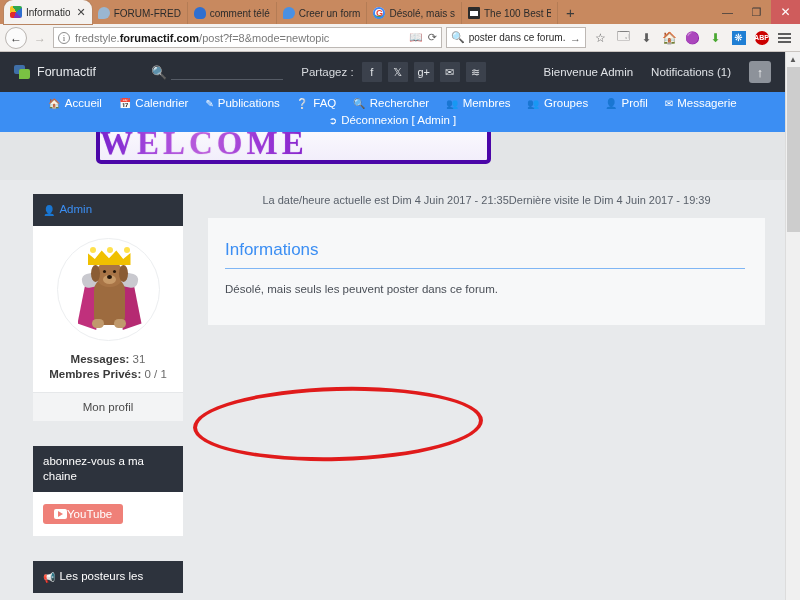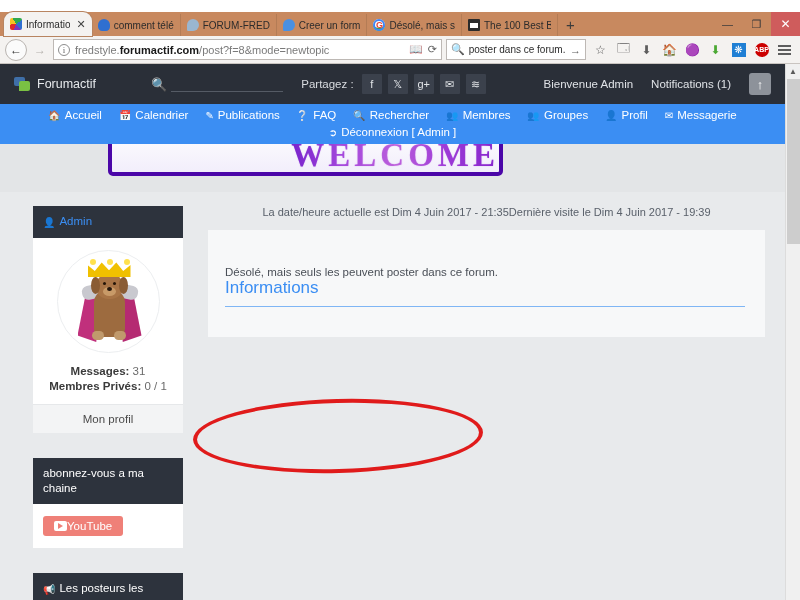--- a/index.html
+++ b/index.html
@@ -4,21 +4,21 @@
 <style>
   * { box-sizing: border-box; margin: 0; padding: 0; }
   html, body {
     width: 800px; height: 600px;
     overflow: hidden;
     font-family: "Liberation Sans", sans-serif;
     background: #ffffff;
   }
 
   
-  #browser-window { width: 800px; height: 472px; position: relative; margin-top: 12px; }
+  #browser-window { width: 800px; height: 472px; position: relative; }
 
   #tabstrip {
     height: 24px;
     background: #c8895f;
     display: flex;
     align-items: flex-end;
     position: relative;
     padding-left: 4px;
   }
   .tab {
@@ -144,25 +144,25 @@
   #forum-nav { background: #3b8ef3; padding: 5px 0 6px; color: #fff; }
   #nav-row1 { display:flex; justify-content:center; gap: 17px; flex-wrap: nowrap; }
   #nav-row2 { display:flex; justify-content:center; margin-top: 5px; }
   .navlink { font-size: 11.5px; color: #ffffff; display:flex; align-items:center; gap: 4px;
              white-space: nowrap; }
   .navlink .ic { font-size: 10px; }
 
   
   #banner-area { background: #e3e5e7; height: 48px; position: relative; overflow: hidden; }
   #welcome-img {
-    position: absolute; left: 108px; top: -22px; width: 395px; height: 54px;
+    position: absolute; left: 96px; top: -22px; width: 395px; height: 54px;
     background: linear-gradient(#ffffff 0%, #f2eefb 100%);
     border: 4px solid #4b06a8;
     border-radius: 5px;
-    display:flex; align-items:flex-end; justify-content:flex-end;
+    display:flex; align-items:flex-end; justify-content:flex-start;
     overflow: hidden;
   }
   #welcome-text {
     font-family: "Liberation Serif", serif; font-weight: bold; font-size: 33px;
     letter-spacing: 4px;
     background: linear-gradient(90deg,#7b2fd0,#c06ae8,#e58fe8,#b455e0,#8f2fd0);
     -webkit-background-clip: text; background-clip: text; color: transparent;
     text-shadow: 0 0 1px rgba(120,20,200,0.4);
     line-height: 34px;
   }
@@ -266,27 +266,27 @@
 
   <div id="tabstrip">
 
     <div class="tab active">
       <span class="favicon fav-firefox"></span>
       <span class="tab-label">Informatio</span>
       <span class="tab-close">✕</span>
     </div>
 
     <div class="tab">
+      <span class="favicon fav-bubble grey"></span>
+      <span class="tab-label">FORUM-FRED</span>
+    </div>
+
+    <div class="tab">
       <span class="favicon fav-bulb"></span>
       <span class="tab-label">comment télé</span>
-    </div>
-
-    <div class="tab">
-      <span class="favicon fav-bubble grey"></span>
-      <span class="tab-label">FORUM-FRED</span>
     </div>
 
 
     <div class="tab">
       <span class="favicon fav-bubble"></span>
       <span class="tab-label">Creer un form</span>
     </div>
 
     <div class="tab">
       <span class="favicon fav-google"></span>
@@ -495,22 +495,22 @@
           </div>
 
         </div>
 
         <div id="content">
           <div id="datebar">
             <span>La date/heure actuelle est Dim 4 Juin 2017 - 21:35</span>
             <span>Dernière visite le Dim 4 Juin 2017 - 19:39</span>
           </div>
           <div id="info-panel">
+            <div id="info-title">Informations</div>
             <div id="info-msg">Désolé, mais seuls les peuvent poster dans ce forum.</div>
-            <div id="info-title">Informations</div>
           </div>
         </div>
 
       </div>
     </div>
 
     <div id="annotation"></div>
   </div>
 
   <div id="pagescroll">

